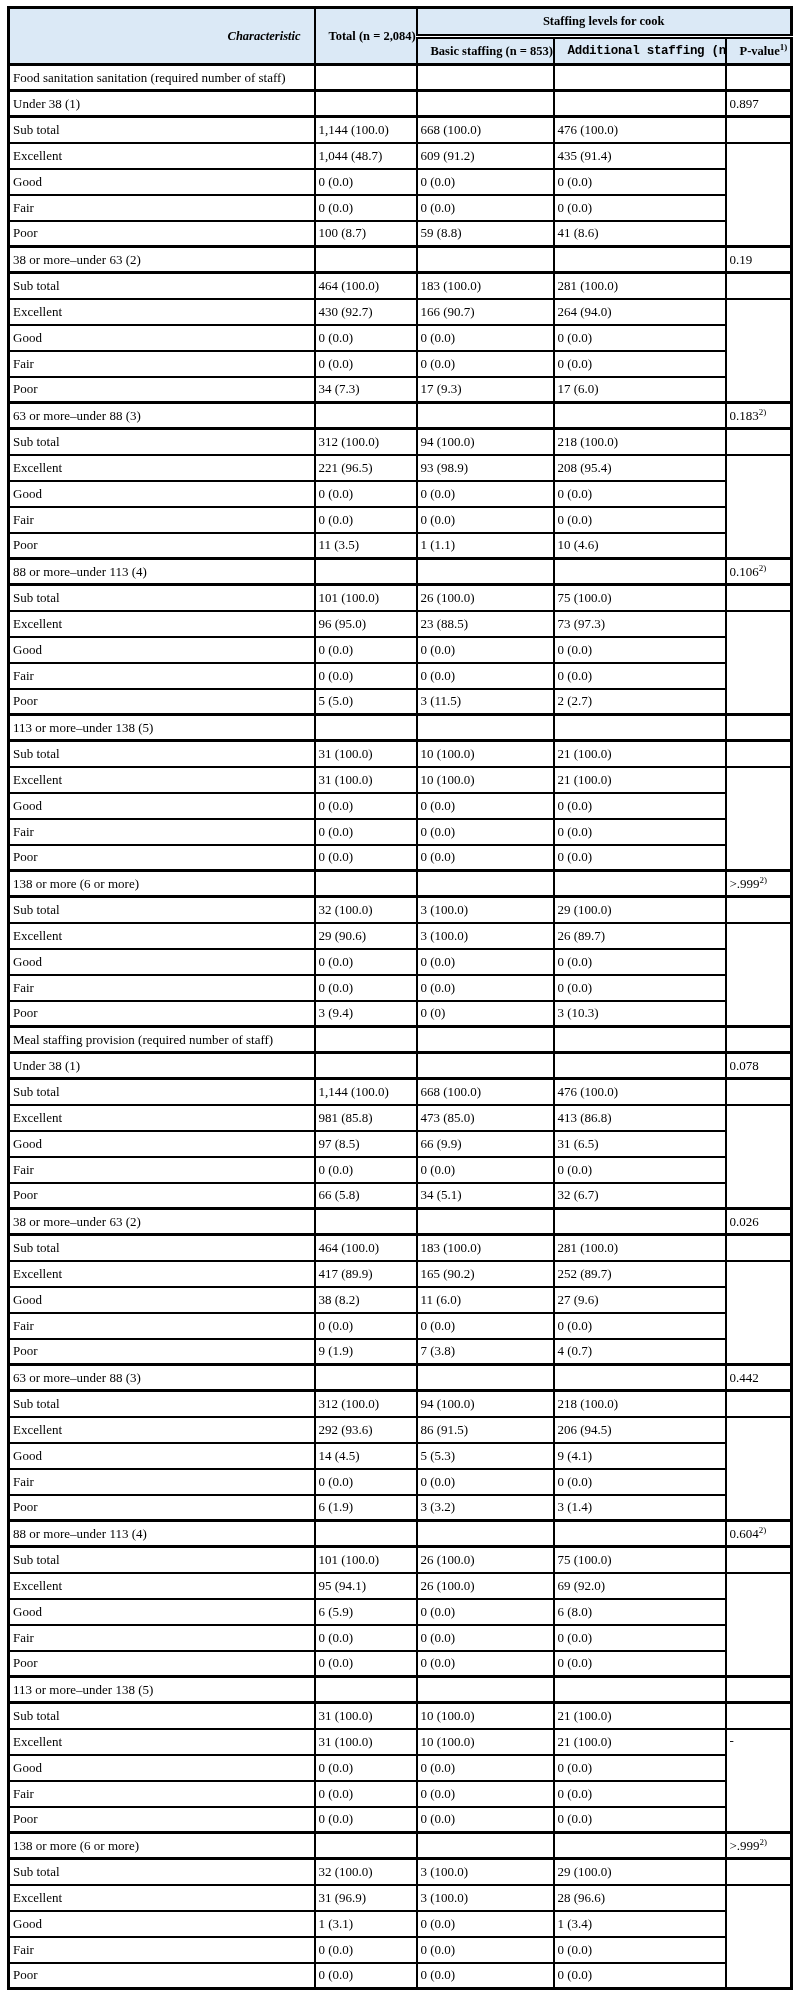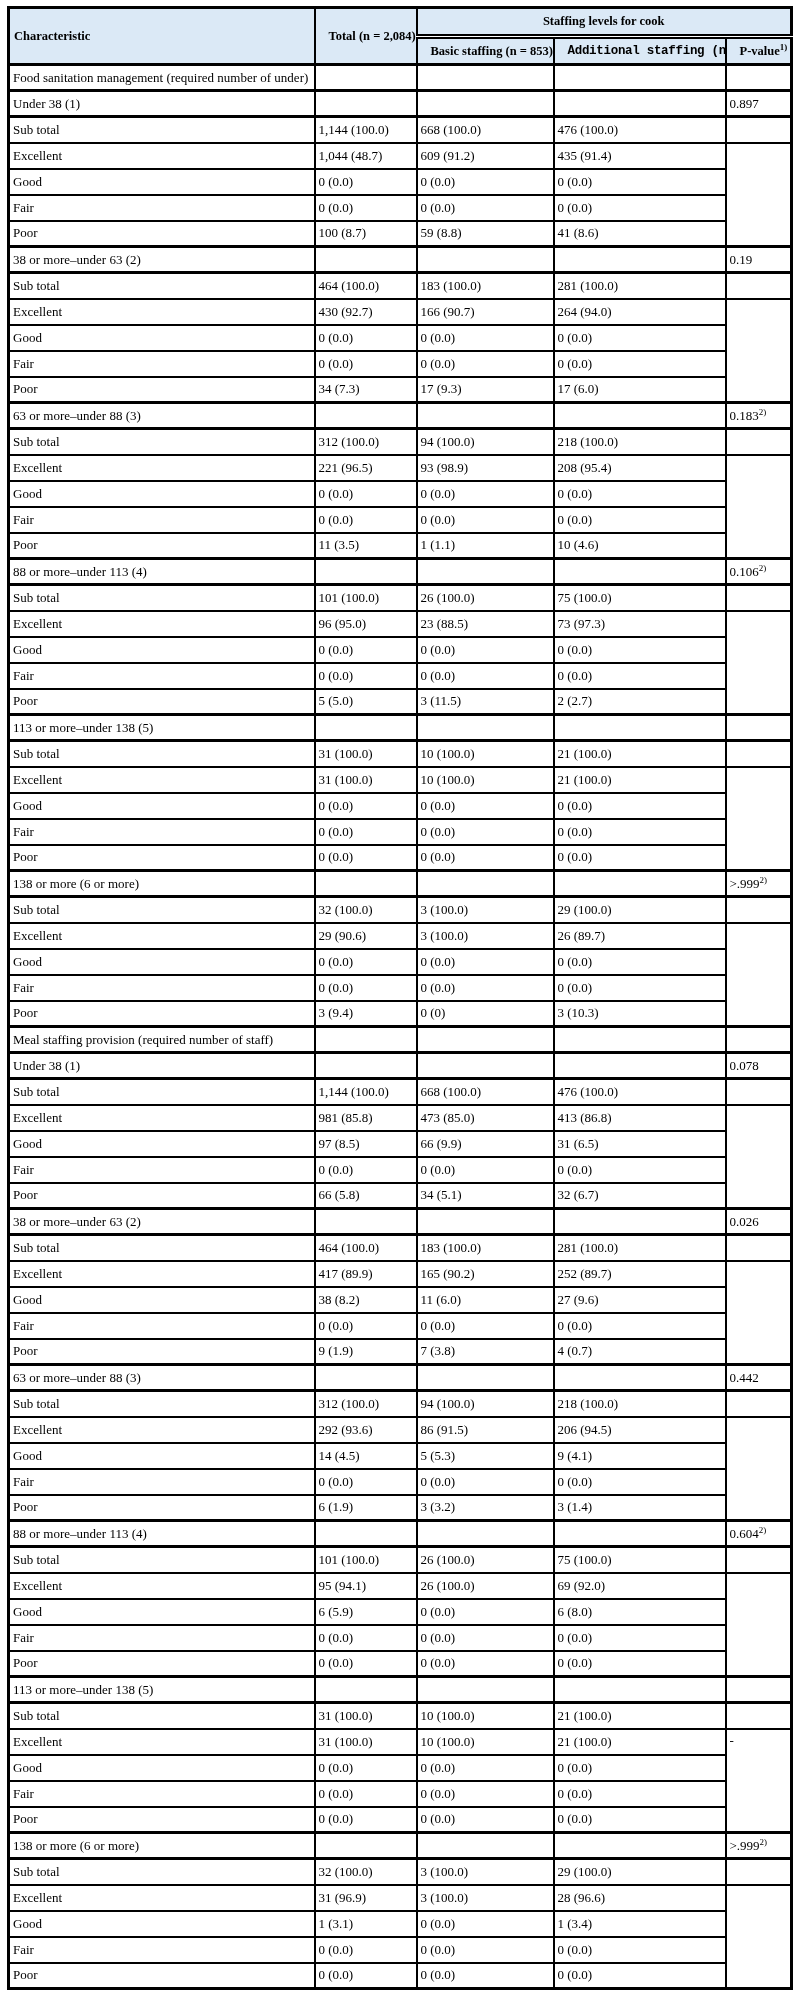--- a/index.html
+++ b/index.html
@@ -31,21 +31,21 @@
   thead th {
     background:#dbe9f6;
     font-weight:bold;
     text-align:center;
     border-bottom:3px solid #000;
     font-size:12.5px;
     padding:0 13px;
   }
   thead tr.h1 { height:29px; }
   thead tr.h2 { height:28px; }
-  thead th.char { text-align:left; padding-left:4px; }
+  thead th.char { text-align:right; padding-left:4px;font-style:italic; }
   thead th.staffing { border-bottom:5px double #000; }
   thead th.tight { letter-spacing:-0.3px;font-family:Liberation Mono, monospace; }
   sup { font-size:9px; line-height:0; }
 
   tbody tr { height:26px; }
   tbody td { background:#ffffff; }
   tr.secrow td, tr.cat td { border-top-width:3px; border-bottom-width:3px; }
   td.pmerge { vertical-align:top; padding-top:3px; }
 </style>
 </head>
@@ -67,21 +67,21 @@
         <th colspan="3" class="staffing">Staffing levels for cook</th>
       </tr>
       <tr class="h2">
         <th>Basic staffing (n = 853)</th>
         <th class="tight">Additional staffing (n = 1,231)</th>
         <th><span>P-value</span><sup>1)</sup></th>
       </tr>
     </thead>
     <tbody>
         <tr class="secrow">
-          <td>Food sanitation management (required number of under)</td>
+          <td>Food sanitation sanitation (required number of staff)</td>
           <td></td>
           <td></td>
           <td></td>
           <td></td>
         </tr>
         <tr class="cat">
           <td>Under 38 (1)</td>
           <td></td>
           <td></td>
           <td></td>

